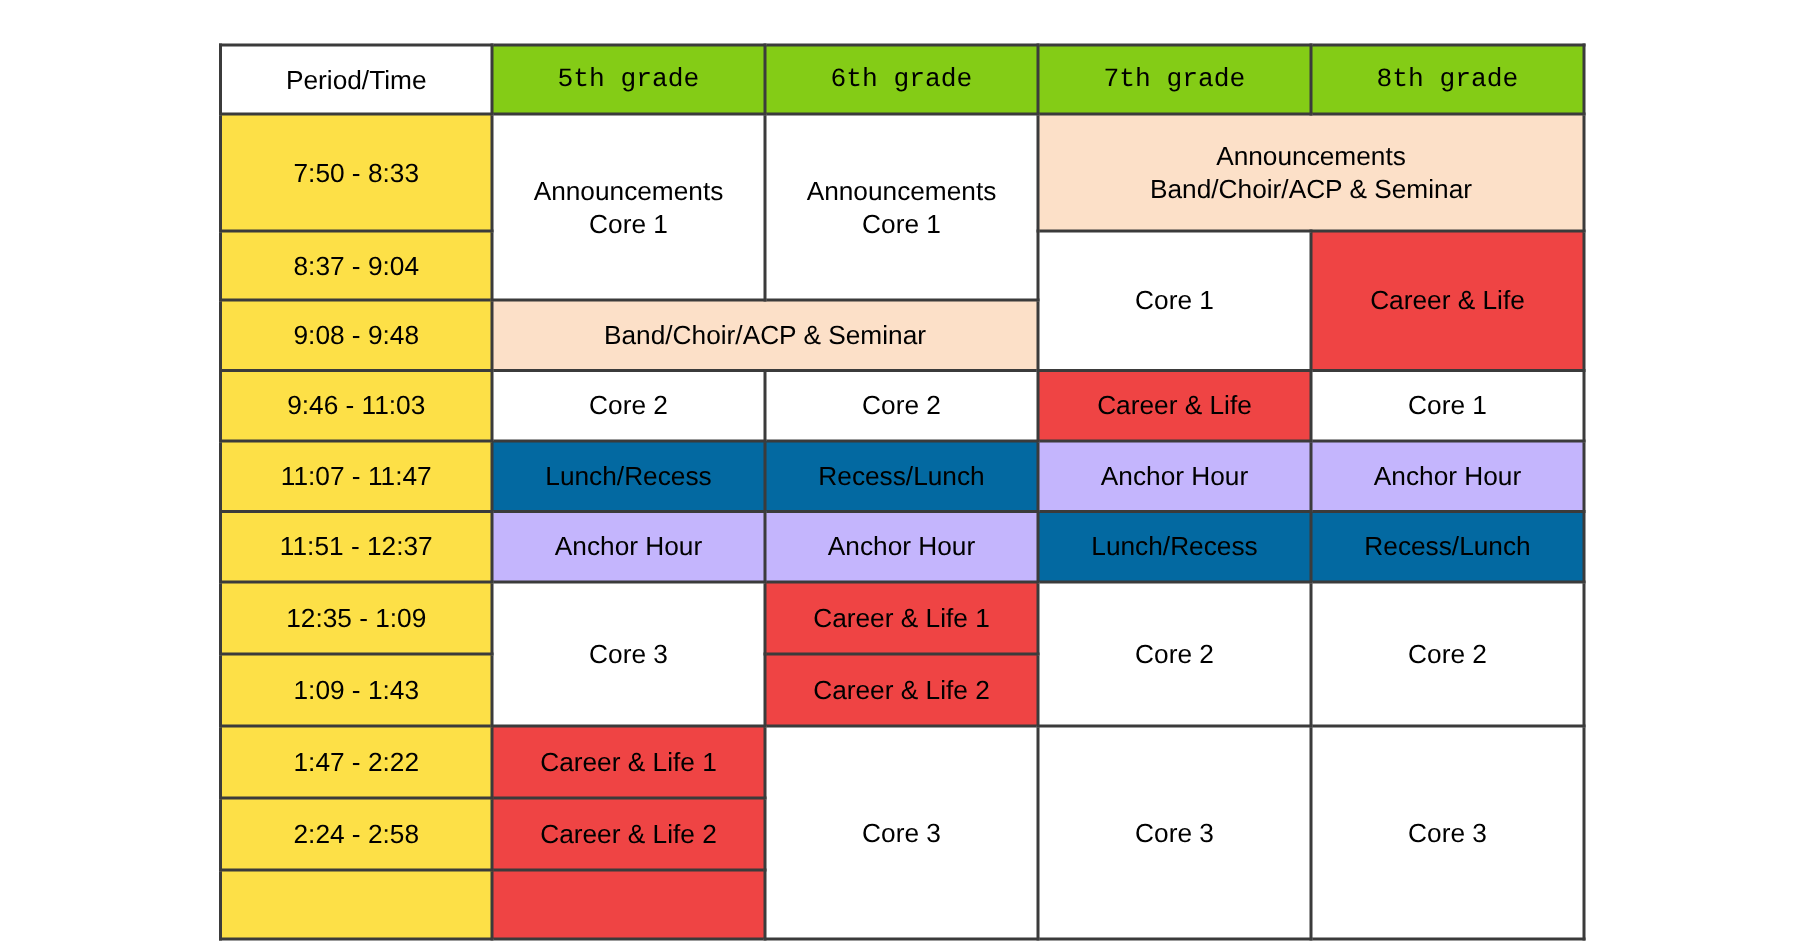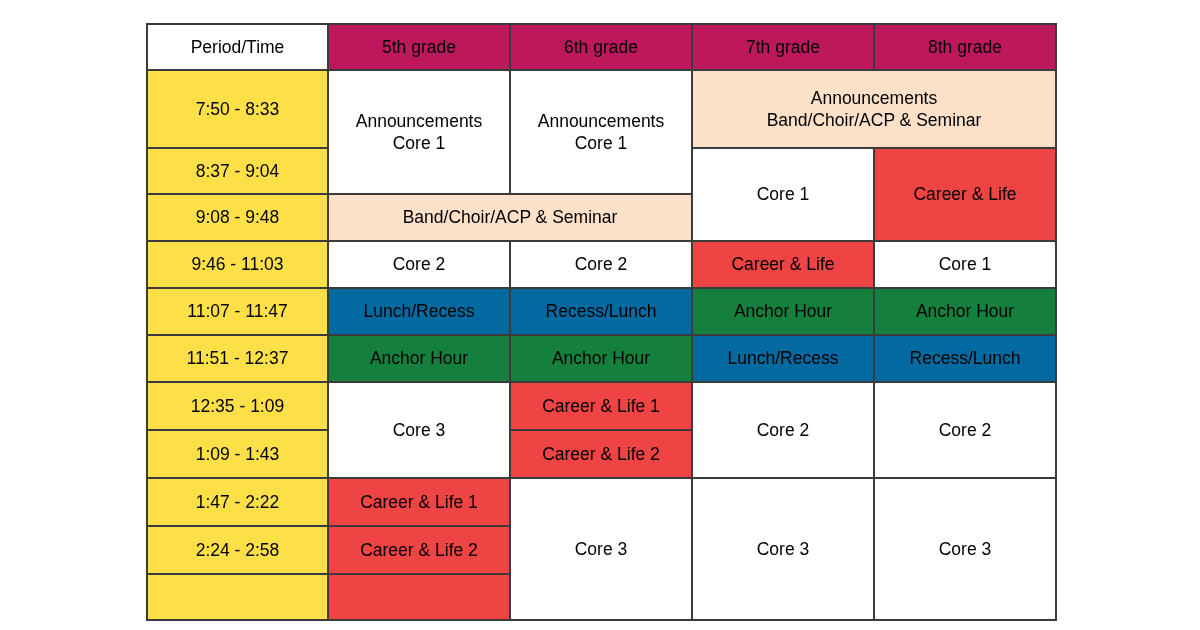--- a/index.html
+++ b/index.html
@@ -10,21 +10,21 @@
   body {
     width: 1200px;
     height: 630px;
     overflow: hidden;
     font-family: "Liberation Sans", sans-serif;
     color: #000000;
   }
   #schedule-wrap {
     position: absolute;
     left: 146px;
-    top: 23px;
+    top: 29px;
     width: 940px;
   }
   table.schedule {
     border-collapse: collapse;
     table-layout: fixed;
     width: 911px;
     background: #ffffff;
   }
   table.schedule td,
   table.schedule th {
@@ -36,24 +36,24 @@
     vertical-align: middle;
     padding: 4px 5px;
     color: #000000;
   }
   col.c-time  { width: 181px; }
   col.c-grade { width: 182px; }
 
   
   .fill-white  { background: #ffffff; }
   .fill-gray   { background: #fde047; }
-  .fill-purple { background: #be185d; }
+  .fill-purple { background: #84cc16; font-family: Liberation Mono, monospace; }
   .fill-orange { background: #fce0c8; }
   .fill-green  { background: #0369a1; }
-  .fill-yellow { background: #15803d; }
+  .fill-yellow { background: #c4b5fd; }
   .fill-blue   { background: #ef4444; }
 
   .r-head  { height: 46px; }
   .r-1     { height: 78px; }
   .r-2     { height: 46px; }
   .r-3     { height: 47px; }
   .r-4     { height: 47px; }
   .r-5     { height: 47px; }
   .r-6     { height: 47px; }
   .r-7     { height: 48px; }

